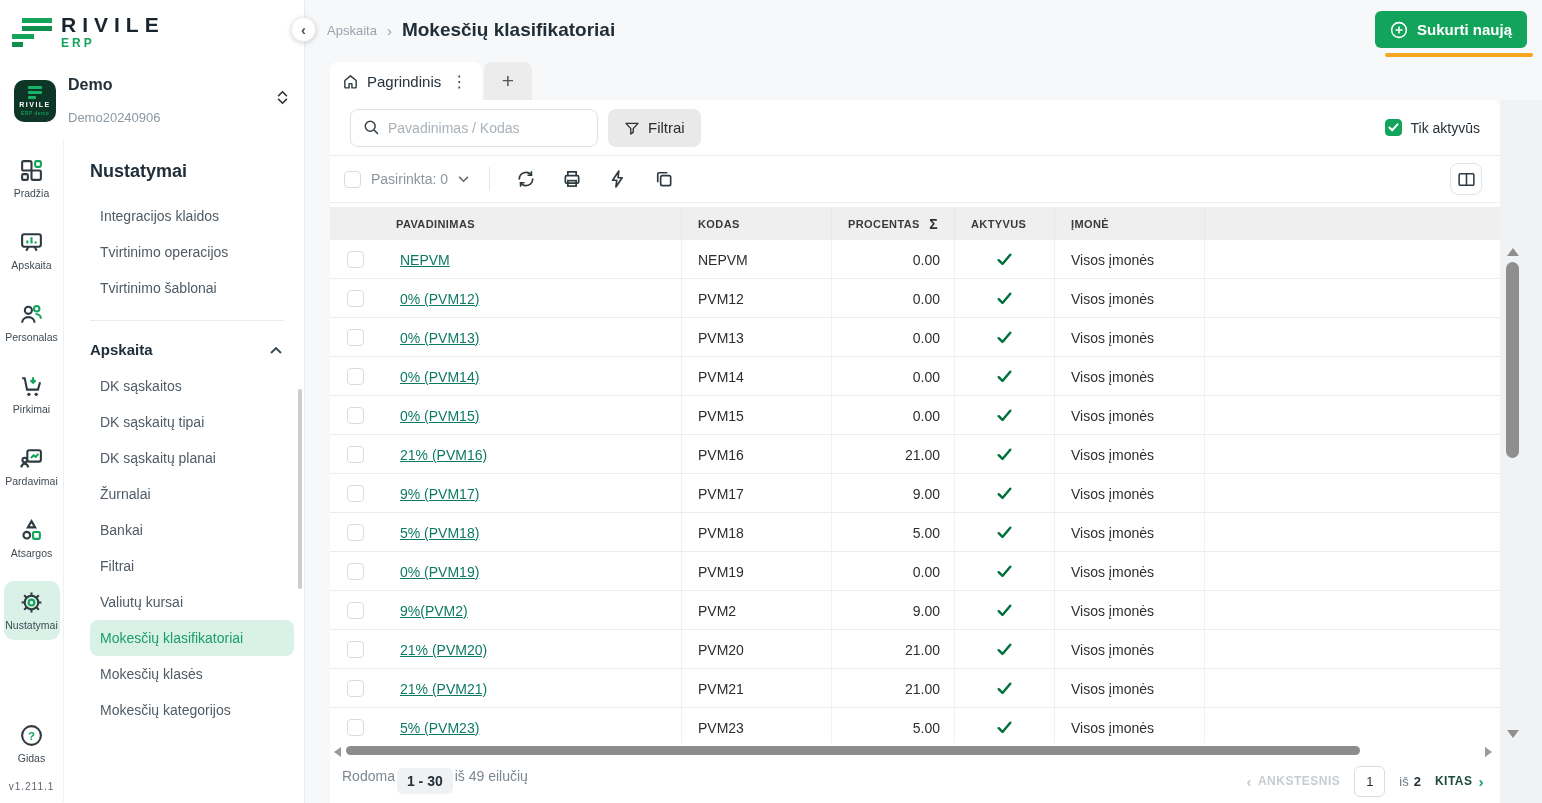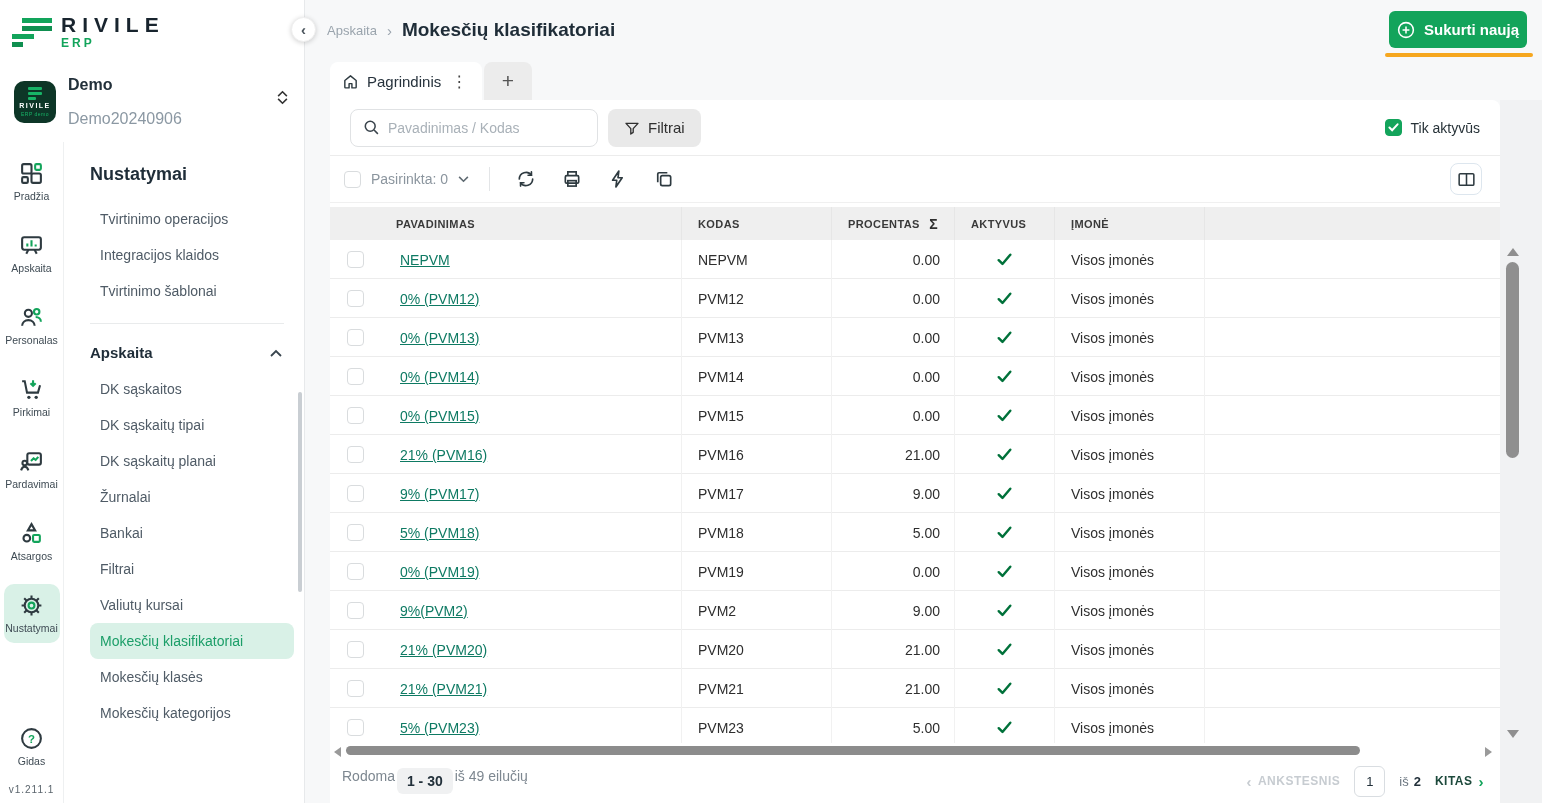--- a/index.html
+++ b/index.html
@@ -15,21 +15,21 @@
   .collapse-btn { position:absolute; left:291px; top:17px; width:25px; height:25px; border-radius:50%;
     background:#fff; border:1px solid #eee; box-shadow:0 1px 5px rgba(0,0,0,.18); color:#4a545c;
     font-size:15px; font-weight:700; display:flex; align-items:center; justify-content:center; cursor:pointer; z-index:5; }
   .company { display:flex; align-items:center; gap:12px; padding:12px 14px 14px 14px; position:relative; }
   .company-avatar { width:42px; height:42px; border-radius:10px; background:#0d3627; display:flex; flex-direction:column; align-items:center; justify-content:center; gap:2px; }
   .company-avatar .bars { display:flex; flex-direction:column; gap:2px; align-items:flex-start; }
   .company-avatar .bars i { display:block; height:3px; background:#17b467; border-radius:1px; }
   .company-avatar .av-name { color:#fff; font-size:7px; font-weight:700; letter-spacing:1.5px; }
   .company-avatar .av-sub { color:#17b467; font-size:5px; letter-spacing:.5px; }
   .company-name { font-size:16px; font-weight:700; color:#22303a; }
-  .company-code { font-size:16px; color:#8b98a3; margin-top:16px; }
+  .company-code { font-size:13px; color:#8b98a3; margin-top:16px; }
   .company-toggle { position:absolute; right:16px; top:26px; display:flex; flex-direction:column; gap:1px; cursor:pointer; color:#333; }
   .sidebar-body { display:flex; height:663px; }
 
   
   .rail { width:64px; flex:0 0 64px; display:flex; flex-direction:column; align-items:center; padding-top:10px; border-right:1px solid #eef0f1; position:relative; }
   .rail-item { width:56px; display:flex; flex-direction:column; align-items:center; gap:4px; padding:9px 0; margin-bottom:13px; border-radius:10px; cursor:pointer; }
   .rail-item .rlabel { font-size:10.5px; color:#3f4b54; }
   .rail-item.active { background:#d9f1e7; }
   .rail-spacer { flex:1; }
   .rail-version { font-size:10px; color:#5a646c; letter-spacing:1px; margin:6px 0 10px; }
@@ -46,21 +46,21 @@
 
   
   .main { position:relative; flex:1; background:#f7f8f9; }
   .gutter { position:absolute; top:100px; right:0; width:42px; bottom:0; background:#f1f2f3; }
 
   .page-header { position:absolute; top:0; left:0; right:0; height:62px; }
   .breadcrumb { position:absolute; left:22px; top:19px; display:flex; align-items:center; gap:10px; }
   .bc-parent { font-size:13px; color:#9aa4ad; cursor:pointer; }
   .bc-sep { font-size:15px; color:#9aa4ad; }
   .page-title { font-size:19px; font-weight:700; color:#1f2d38; }
-  .create-btn { position:absolute; right:15px; top:11px; height:37px; padding:0 8px; background:#13a45b; border:none;
+  .create-btn { position:absolute; right:15px; top:11px; height:37px; padding:0 15px; background:#13a45b; border:none;
     border-radius:6px; color:#fff; font-size:15px; font-weight:600; display:flex; align-items:center; gap:9px; cursor:pointer;
     font-family:"Liberation Sans", sans-serif; }
   .create-underline { position:absolute; right:9px; top:53px; width:148px; height:4px; background:#f6a71f; border-radius:2px; }
 
   .tabs-row { position:absolute; top:62px; left:25px; height:38px; display:flex; align-items:flex-end; }
   .tab { height:38px; width:152px; background:#fff; border-radius:8px 8px 0 0; display:flex; align-items:center; gap:8px; padding:0 12px; cursor:pointer; }
   .tab-label { font-size:15px; color:#26323c; }
   .tab-kebab { font-size:16px; color:#444; padding:0 2px; cursor:pointer; }
   .tab-add { height:38px; width:48px; margin-left:2px; background:#ececec; border-radius:8px 8px 0 0; display:flex; align-items:center; justify-content:center; font-size:21px; color:#555; cursor:pointer; }
 
@@ -255,22 +255,22 @@
             <text x="12" y="16" text-anchor="middle" font-size="11" font-weight="bold" fill="#13a45b">?</text>
           </svg>
           <span class="rlabel">Gidas</span>
         </div>
         <div class="rail-version">v1.211.1</div>
       </nav>
 
       <div class="menu">
         <div class="menu-title1">Nustatymai</div>
         <div class="mlist">
+            <div class="mitem">Integracijos klaidos</div>
             <div class="mitem">Tvirtinimo operacijos</div>
-            <div class="mitem">Integracijos klaidos</div>
             <div class="mitem">Tvirtinimo šablonai</div>
           </div>
         <div class="menu-divider"></div>
         <div class="menu-sec2-head">
           <span class="menu-title2">Apskaita</span>
           <svg width="12" height="8" viewBox="0 0 12 8">
               <path d="M1 7l5-5 5 5" fill="none" stroke="#39454e" stroke-width="1.8"></path>
             </svg>
         </div>
         <div class="mlist">

